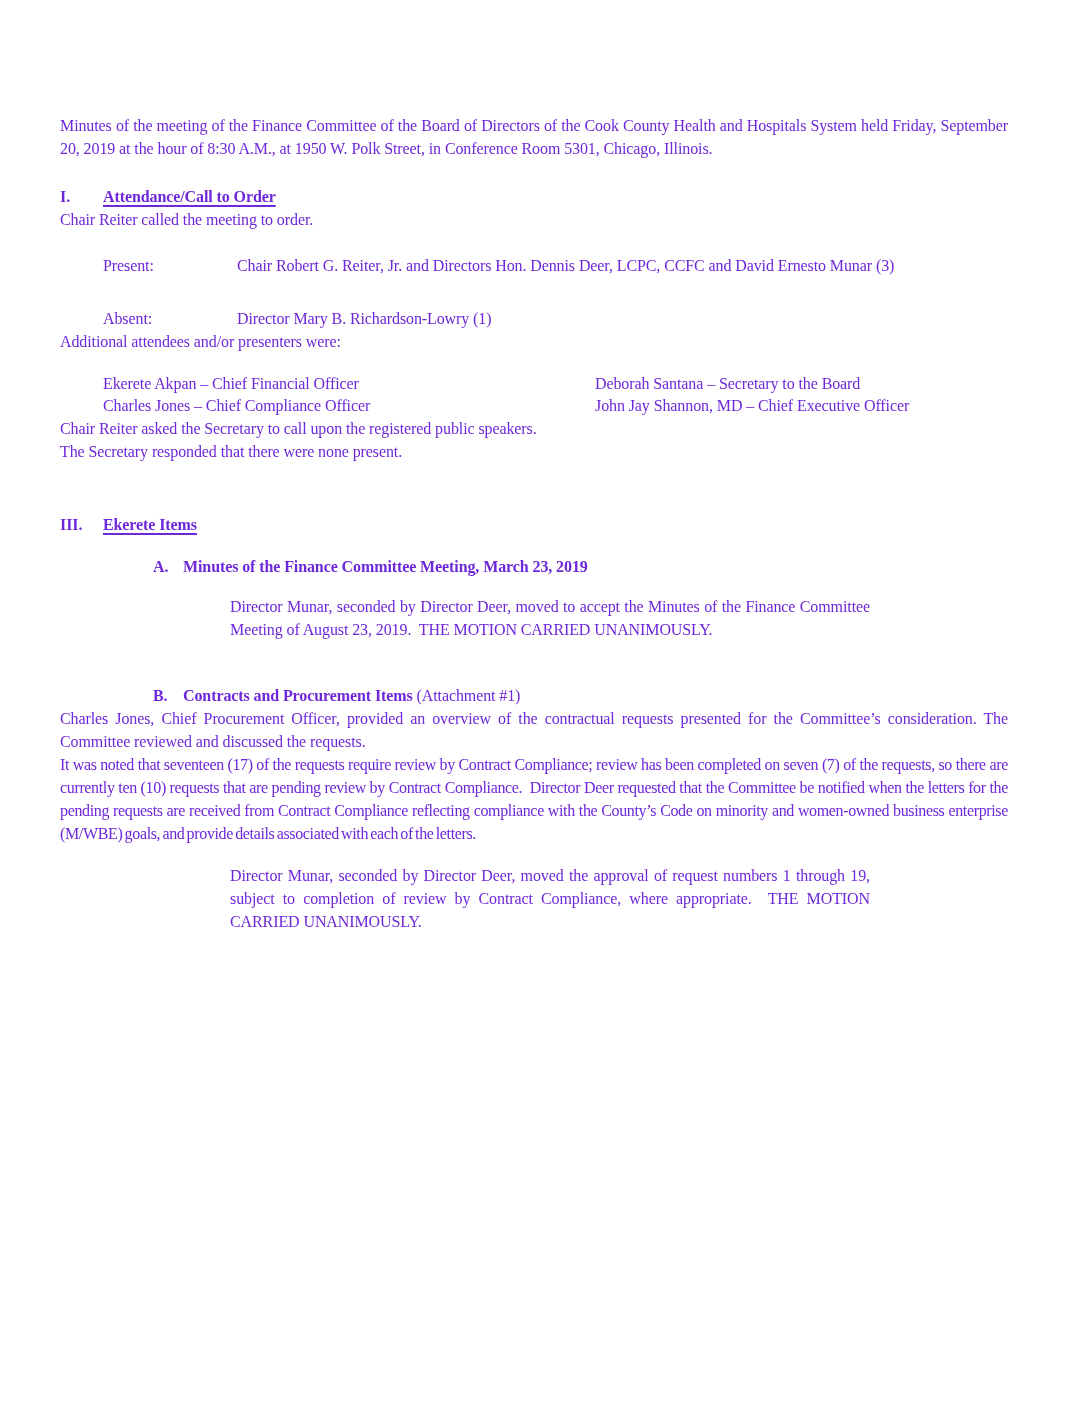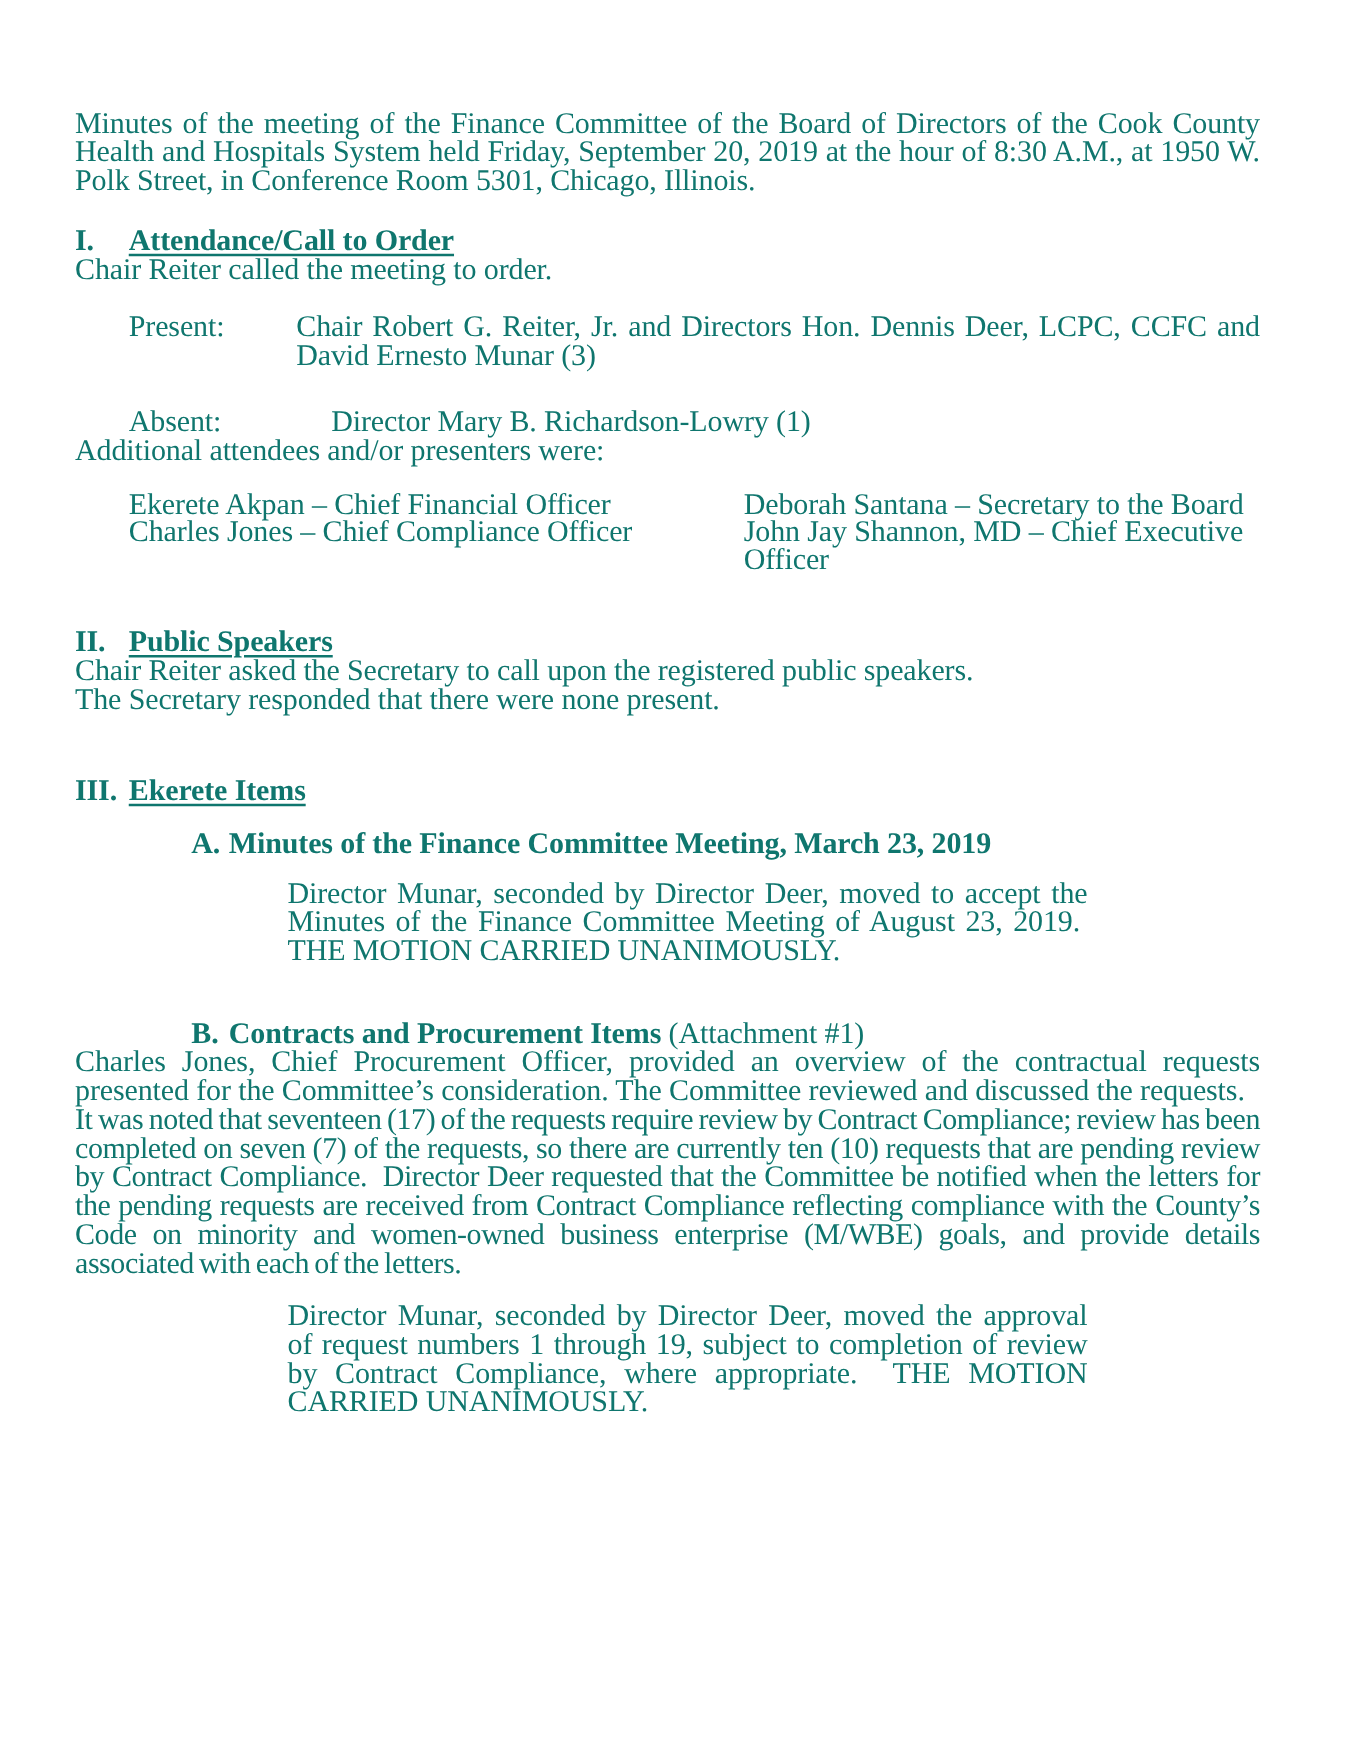--- a/index.html
+++ b/index.html
@@ -2,25 +2,25 @@
 <html><head>
 <meta charset="utf-8">
 <style>
   html, body { margin: 0; padding: 0; background: #ffffff; }
   .page {
     position: relative;
     width: 1088px;
     height: 1408px;
     background: #ffffff;
     box-sizing: border-box;
-    padding: 88px 80px 0 60px;
+    padding: 114px 80px 0 60px;
     font-family: "Liberation Serif", "DejaVu Serif", serif;
-    font-size: 24px;
+    font-size: 16px;
     line-height: 23px;
-    color: #0f766e;
+    color: #6d28d9;
     letter-spacing: -0.1px;
     overflow: hidden;
   }
   .page p { margin: 0; }
   .justify { text-align: justify; }
   .bold { font-weight: bold; }
   .body-ind { margin-left: 43px; }
   
   .sec-head { display: flex; font-weight: bold; }
   .sec-num { flex: 0 0 43px; }
@@ -36,21 +36,21 @@
   
   .sub-head { display: flex; margin-left: 93px; }
   .sub-letter { flex: 0 0 30px; font-weight: bold; }
   .sub-title-wrap { flex: 1; }
   
   .motion { margin-left: 170px; width: 640px; text-align: justify; }
   .tight { letter-spacing: -0.35px; word-spacing: -1.5px; }
   .mt13 { margin-top: 13px; } .mt15 { margin-top: 15px; } .mt17 { margin-top: 17px; }
   .mt19 { margin-top: 19px; } .mt20 { margin-top: 20px; } .mt22 { margin-top: 22px; }
   .mt23 { margin-top: 23px; } .mt24 { margin-top: 24px; } .mt25 { margin-top: 25px; }
-  .mt30 { margin-top: 30px; gap: 28px; } .mt43 { margin-top: 43px; } .mt44 { margin-top: 44px; }
+  .mt30 { margin-top: 30px; } .mt43 { margin-top: 43px; } .mt44 { margin-top: 44px; }
   .mt50 { margin-top: 50px; }
 </style>
 </head>
 <body>
 
 <div class="page">
 
   <p class="body-ind justify">Minutes of the meeting of the Finance Committee of the Board of Directors of the Cook County Health and Hospitals System held Friday, September 20, 2019 at the hour of 8:30 A.M., at 1950 W. Polk Street, in Conference Room 5301, Chicago, Illinois.</p>
 
   <div class="sec-head mt25">
@@ -80,24 +80,20 @@
     </div>
     <div class="arow">
       <div class="acol-l">Charles Jones – Chief Compliance Officer</div>
       <div class="acol-r">John Jay Shannon, MD – Chief Executive Officer</div>
     </div>
     <div class="arow">
       <div class="acol-r"></div>
     </div>
   </div>
 
-  <div class="sec-head mt44">
-    <span class="sec-num">II.</span>
-    <span class="sec-title">Public Speakers</span>
-  </div>
 
   <p class="body-ind mt24">Chair Reiter asked the Secretary to call upon the registered public speakers.</p>
   <p class="body-ind mt15">The Secretary responded that there were none present.</p>
 
   <div class="sec-head mt50">
     <span class="sec-num">III.</span>
     <span class="sec-title">Ekerete Items</span>
   </div>
 
   <div class="sub-head mt19">

